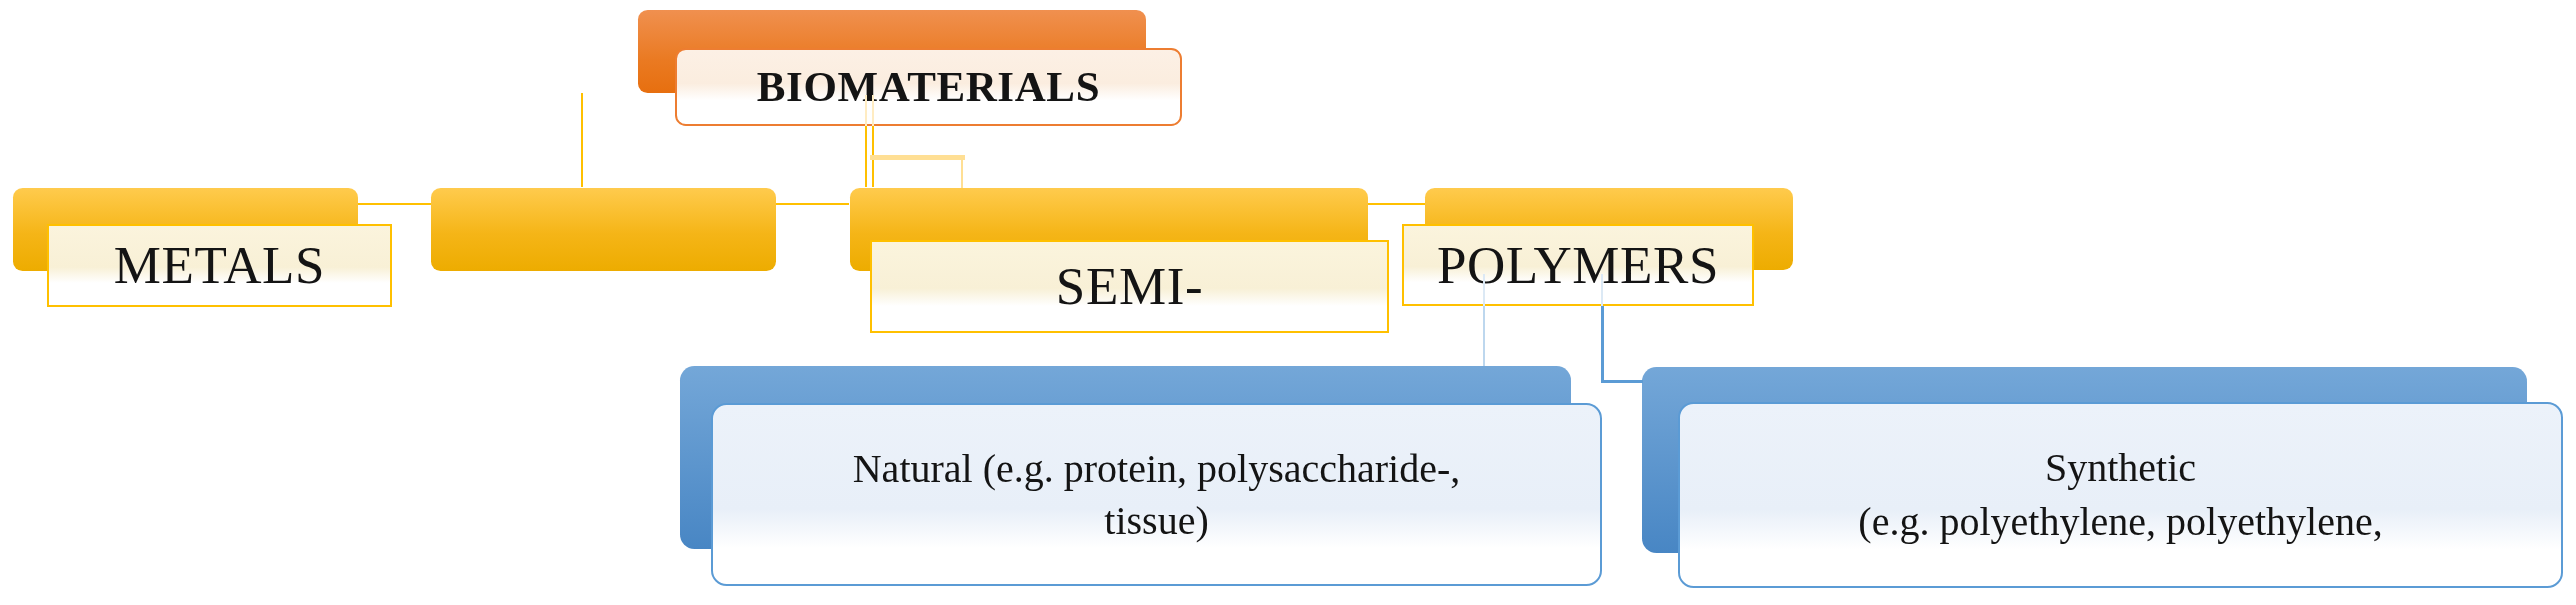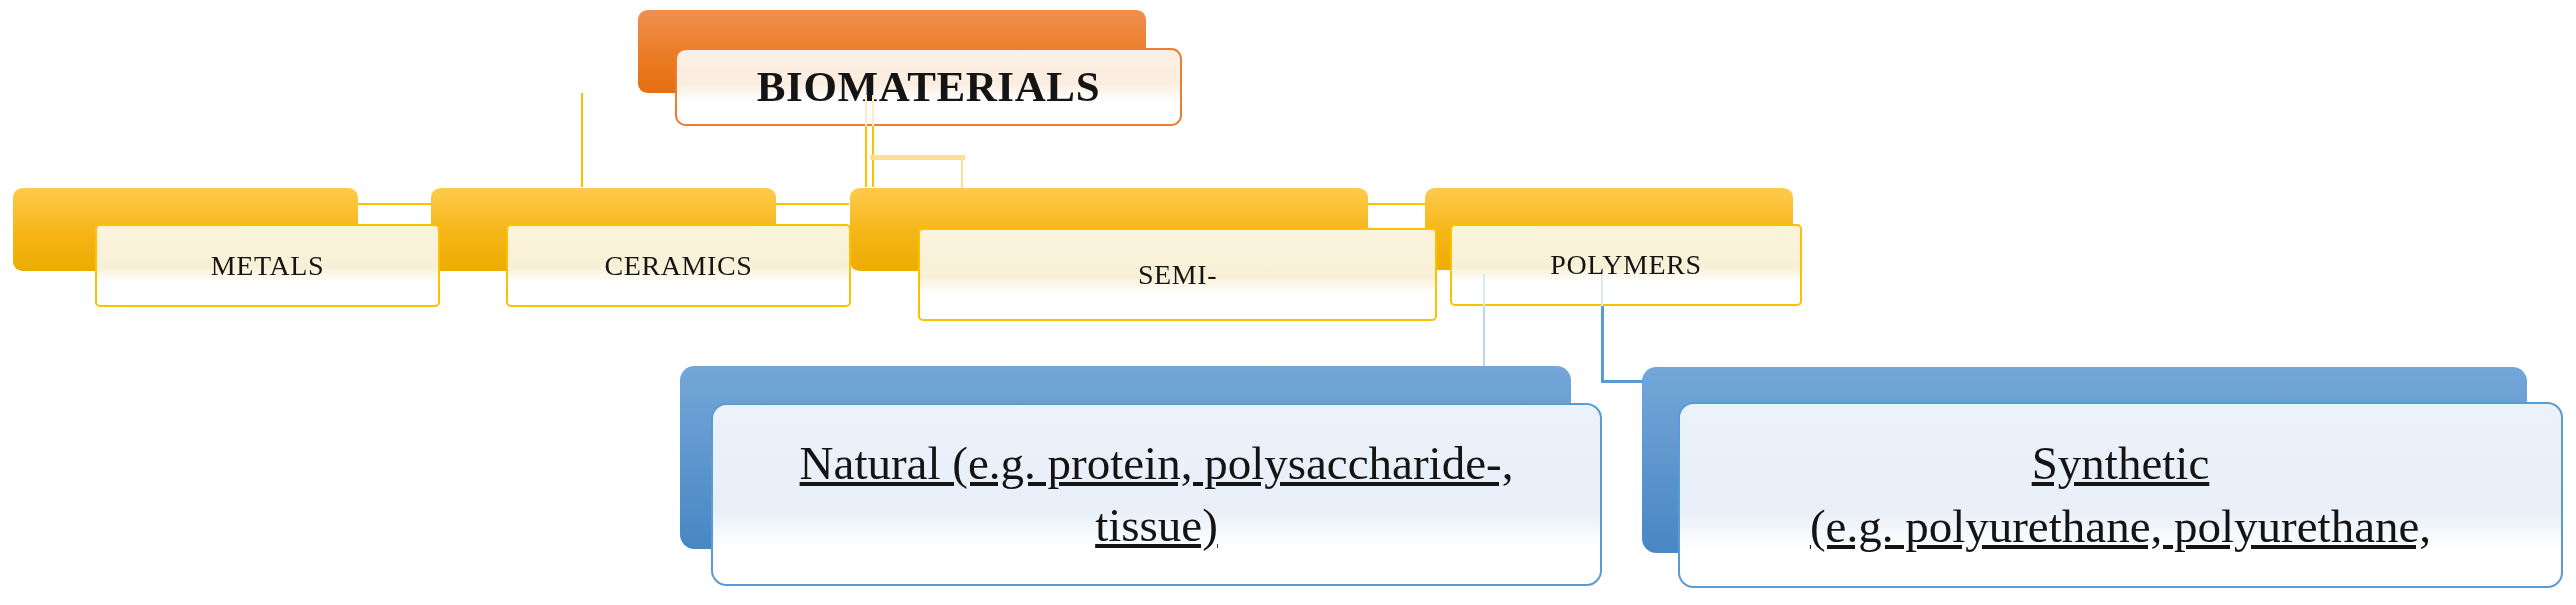--- a/index.html
+++ b/index.html
@@ -13,34 +13,33 @@
   .shadow{position:absolute;box-sizing:border-box;}
   .shadow.gold{background:linear-gradient(180deg,#FFCB4D 0%,#F5B517 55%,#EDAC00 100%);border-radius:9.6px;}
   .shadow.orange{background:linear-gradient(180deg,#F0904F 0%,#EA7A22 60%,#E76F0F 100%);border-radius:9.6px;}
   .shadow.blue{background:linear-gradient(180deg,#74A7D8 0%,#5C95CD 55%,#4886C4 100%);border-radius:14.4px;}
   .front{
     position:absolute;box-sizing:border-box;
     display:flex;flex-direction:column;align-items:center;justify-content:center;
     text-align:center;color:#141414;
   }
   .front.gold{
-    border:2.4px solid #FFC000;border-radius:5px;
+    border:2.4px solid #FFC000;border-radius:0;
     background:linear-gradient(180deg,#FBF4DD 0%,#F8F0D6 52%,#FFFFFF 72%);
-    font-size:28px;letter-spacing:0.6px;margin-left:48px;
+    font-size:53px;letter-spacing:0.6px;
   }
   .front.orange{
     border:2.4px solid #ED7D31;border-radius:10.8px;
     background:linear-gradient(180deg,#FCF0E5 0%,#FBEDDF 45%,#FFFFFF 68%);
     font-weight:bold;font-size:43px;letter-spacing:0.6px;
   }
   .front.blue{
     border:2.4px solid #5B9BD5;border-radius:15.6px;
     background:linear-gradient(180deg,#ECF2FA 0%,#E8EFF8 58%,#FFFFFF 80%);
-    font-size:47px;
-    text-decoration:underline;
+    font-size:40px;
   }
   .front .line{display:block;line-height:1.18;}
   .front.blue .line{line-height:1.3;}
   .para-gap{margin-bottom:2px;}
   .conn{position:absolute;}
   .conn.gold-strong{background:#FFC000;}
   .conn.gold-pale{background:#FFDF94;}
   .conn.gold-faint{background:#FFECC2;}
   .conn.blue-strong{background:#5B9BD5;}
   .conn.blue-pale{background:#BDD7EE;}
@@ -73,40 +72,37 @@
   <div class="conn blue-strong" style="left:1601px;top:380px;width:42px;height:3px;"></div>
 
   <div class="front orange" style="left:675px;top:48px;width:507px;height:78px;">
     <span class="line">BIOMATERIALS</span>
   </div>
 
   <div class="front gold" style="left:47px;top:224px;width:345px;height:83px;">
     <span class="line">METALS</span>
   </div>
 
-  <div class="front gold" style="left:458px;top:224px;width:345px;height:83px;">
-    <span class="line">CERAMICS</span>
-  </div>
 
-  <div class="front gold" style="left:870px;top:228px;width:519px;height:93px;">
+  <div class="front gold" style="left:870px;top:240px;width:519px;height:93px;">
     <span class="line">SEMI-</span>
   </div>
 
   <div class="front gold" style="left:1402px;top:224px;width:352px;height:82px;">
     <span class="line">POLYMERS</span>
   </div>
 
   <div class="front blue" style="left:711px;top:403px;width:891px;height:183px;">
     <span class="line">Natural (e.g. protein, polysaccharide-,</span>
     <span class="line">tissue)</span>
   </div>
 
   <div class="front blue" style="left:1678px;top:402px;width:885px;height:186px;">
     <span class="line para-gap">Synthetic</span>
-    <span class="line">(e.g. polyurethane, polyurethane,</span>
+    <span class="line">(e.g. polyethylene, polyethylene,</span>
   </div>
 
   <div class="conn gold-faint" style="left:865px;top:95px;width:2.4px;height:31px;"></div>
   <div class="conn gold-faint" style="left:872px;top:95px;width:2.4px;height:31px;"></div>
   <div class="conn blue-faint" style="left:1483px;top:274px;width:2.4px;height:32px;"></div>
   <div class="conn blue-faint" style="left:1601px;top:274px;width:2.4px;height:32px;"></div>
 
 </div>
 
 

